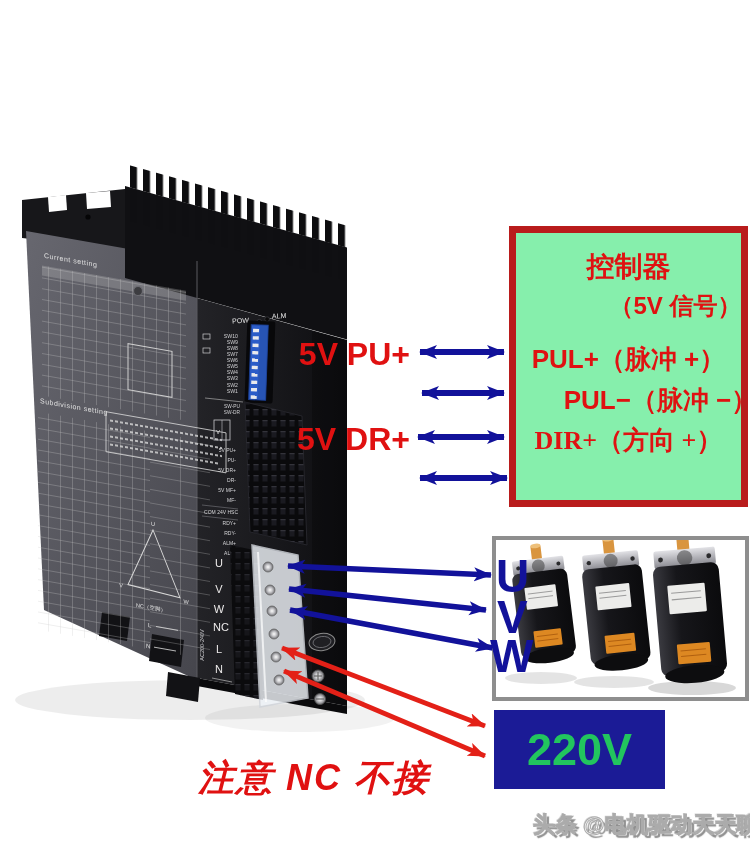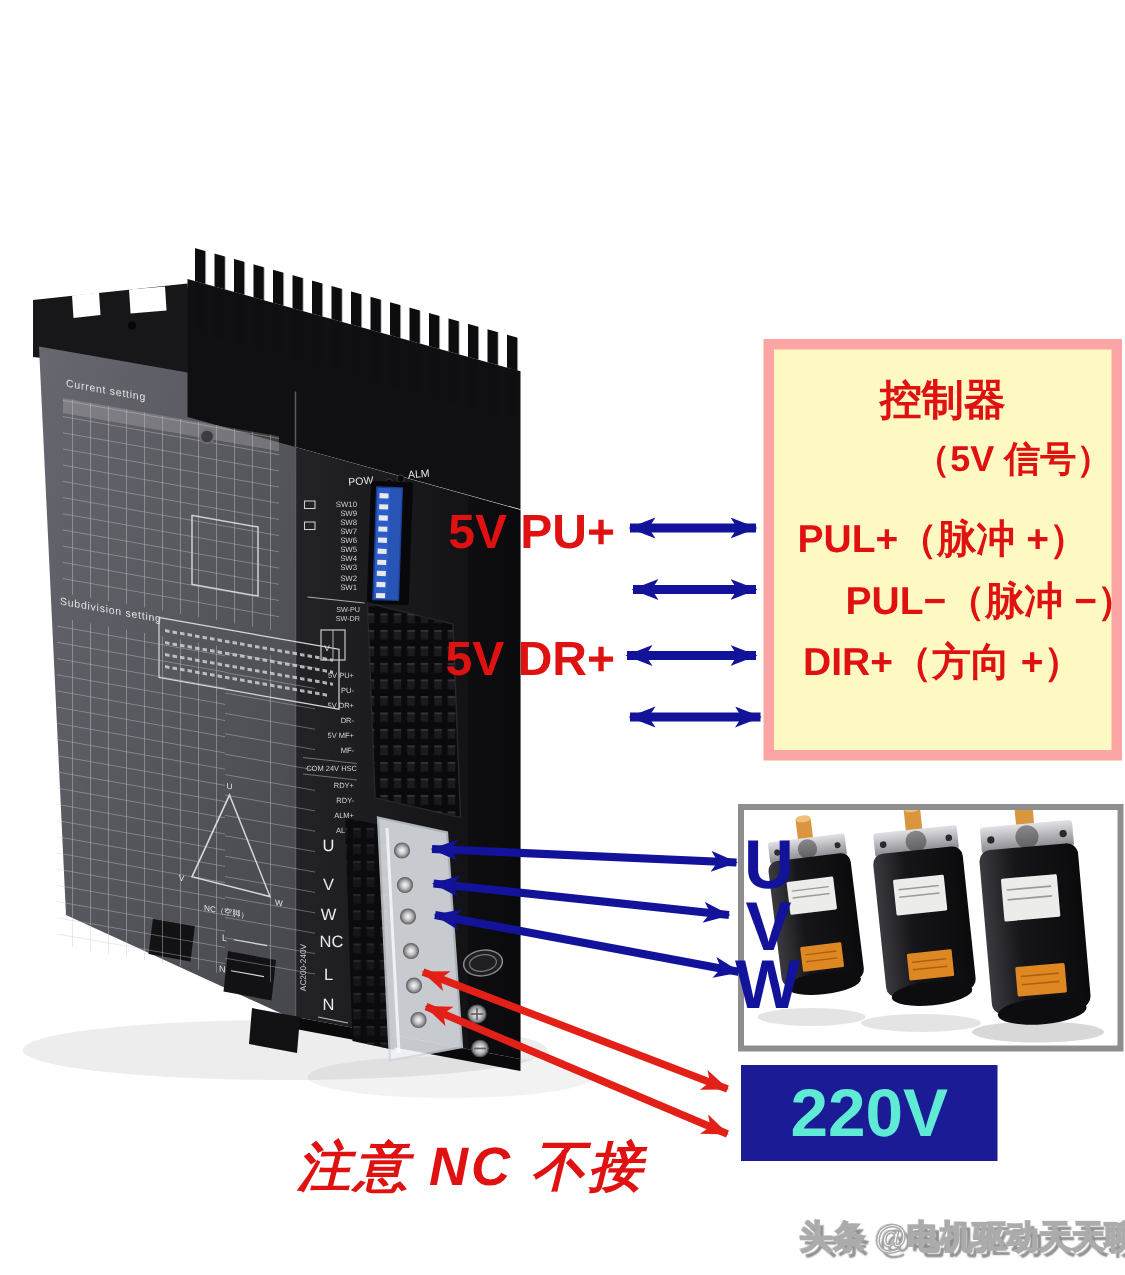--- a/index.html
+++ b/index.html
@@ -2,30 +2,30 @@
 <html><head>
 <meta charset="utf-8">
 <style>
   html,body{margin:0;padding:0;background:#fff;}
   .stage{position:relative;width:750px;height:850px;background:#fff;overflow:hidden;
          font-family:"Liberation Sans",sans-serif;}
   .stage svg{position:absolute;left:0;top:0;}
   .red-label{position:absolute;width:170px;text-align:right;font-size:32px;font-weight:bold;
              color:#e01111;letter-spacing:0px;line-height:36px;}
   .ctrl-box{position:absolute;left:509px;top:226px;width:239px;height:281px;
-            border:7px solid #fca5a5;background:#fef9c3;box-sizing:border-box;}
+            border:7px solid #b91c1c;background:#86efac;box-sizing:border-box;}
   .ctrl-line{position:absolute;left:0;width:225px;text-align:center;color:#e01111;font-weight:bold;}
   .ctrl-title{top:15px;font-size:28px;}
   .ctrl-sub{top:57px;font-size:24px;margin-left:47px;}
   .ctrl-row{font-size:26px;height:34px;line-height:34px;}
   .photo-frame{position:absolute;left:492px;top:536px;width:257px;height:165px;
                border:4px solid #8e8e8e;background:#fff;box-sizing:border-box;}
   .phase-letter{position:absolute;font-size:46px;font-weight:bold;color:#12129a;line-height:1;}
-  .supply-box{position:absolute;left:494px;top:710px;width:171px;height:64px;background:#1b1b96;
-              display:flex;align-items:center;justify-content:center;color:#5eead4;
+  .supply-box{position:absolute;left:494px;top:710px;width:171px;height:79px;background:#1b1b96;
+              display:flex;align-items:center;justify-content:center;color:#22c55e;
               font-size:45px;font-weight:bold;}
   .warning{position:absolute;left:198px;top:754px;font-size:36px;font-weight:bold;color:#e01111;
            letter-spacing:2px;white-space:nowrap;font-style:italic;}
   .watermark{position:absolute;left:533px;top:810px;font-size:22px;font-weight:bold;color:#fff;
              -webkit-text-stroke:1px #ababab;text-shadow:3px 3px 1px #8f8f8f,-1px -1px 0 #d5d5d5;
              white-space:nowrap;}
 </style>
 </head>
 <body>
 
@@ -261,21 +261,21 @@
   </svg>
 
   <div class="red-label" style="left:240px;top:336px;">5V PU+</div>
   <div class="red-label" style="left:240px;top:421px;">5V DR+</div>
 
   <div class="ctrl-box">
     <div class="ctrl-line ctrl-title">控制器</div>
     <div class="ctrl-line ctrl-sub">（5V 信号）</div>
     <div class="ctrl-line ctrl-row" style="top:109px;">PUL+（脉冲 +）</div>
     <div class="ctrl-line ctrl-row" style="top:150px;margin-left:32px;">PUL−（脉冲 −）</div>
-    <div class="ctrl-line ctrl-row" style="top:191px;">DIR+（方向 +）</div>
+    <div class="ctrl-line ctrl-row" style="top:191px;font-family:Liberation Serif, serif;">DIR+（方向 +）</div>
   </div>
 
   <div class="photo-frame">
     <svg width="249" height="157" viewBox="0 0 249 157">
       <defs>
         <linearGradient id="mbody" x1="0" y1="0" x2="1" y2="0">
           <stop offset="0" stop-color="#3a3a40"></stop>
             <stop offset="0.35" stop-color="#16161a"></stop>
           <stop offset="1" stop-color="#0b0b0d"></stop>
         </linearGradient>

